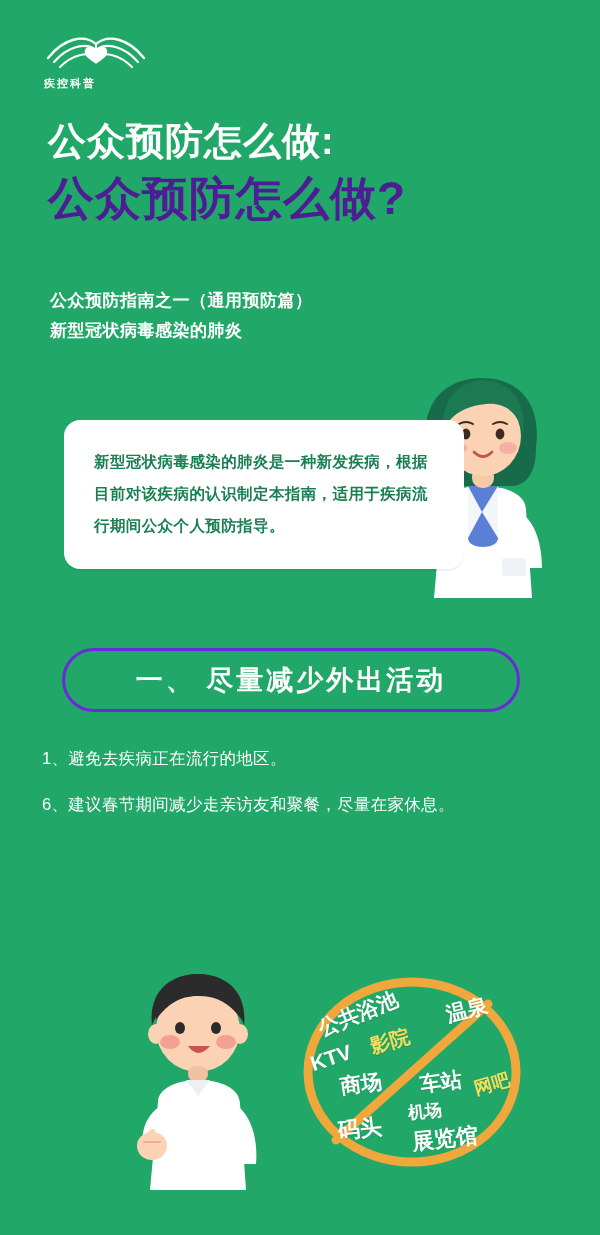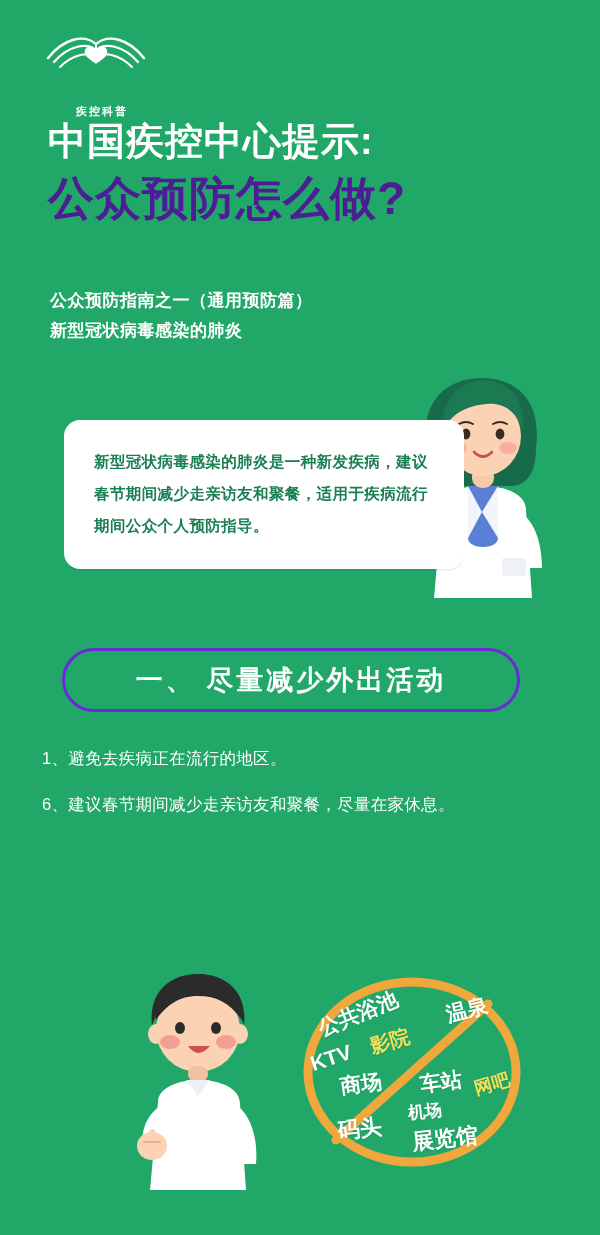--- a/index.html
+++ b/index.html
@@ -15,26 +15,25 @@
   .logo-wrap {
     position: absolute;
     left: 44px; top: 22px;
     width: 110px; height: 72px;
   }
   .logo-book {
     position: absolute; left: 0; top: 6px;
     width: 104px; height: 46px;
   }
   .logo-caption {
-    position: absolute; left: 32px; top: 54px;
+    position: absolute; left: 0; top: 54px;
     font-size: 11px; color: #ffffff;
     letter-spacing: 2px;
     font-weight: bold;
     white-space: nowrap;
-    margin-top: 28px;
   }
 
   
   .headline {
     position: absolute;
     left: 48px; top: 120px;
     width: 520px;
   }
   .headline .line1 {
     font-size: 38px;
@@ -158,21 +157,21 @@
     <path d="M4 30 C20 10, 40 6, 52 16 C64 6, 84 10, 100 30" fill="none" stroke="#ffffff" stroke-width="2.4" stroke-linecap="round"></path>
     <path d="M10 34 C24 18, 42 14, 52 22 C62 14, 80 18, 94 34" fill="none" stroke="#ffffff" stroke-width="2.2" stroke-linecap="round"></path>
     <path d="M16 39 C28 27, 44 23, 52 29 C60 23, 76 27, 88 39" fill="none" stroke="#ffffff" stroke-width="2" stroke-linecap="round"></path>
     <path d="M52 29 L52 16" stroke="#ffffff" stroke-width="2" stroke-linecap="round"></path>
     <path d="M52 22 c-4.2 -6.5 -13 -3 -11 3.5 c1.4 4.6 7.4 7.6 11 10.2 c3.6 -2.6 9.6 -5.6 11 -10.2 c2 -6.5 -6.8 -10 -11 -3.5 z" fill="#ffffff"></path>
   </svg>
   <div class="logo-caption">疾控科普</div>
 </div>
 
 <div class="headline">
-  <div class="line1">中国疾控中心提示:</div>
+  <div class="line1">公众预防怎么做:</div>
   <div class="line2">公众预防怎么做?</div>
 </div>
 
 <div class="subhead">
   <div>公众预防指南之一（通用预防篇）</div>
   <div>新型冠状病毒感染的肺炎</div>
 </div>
 
 <div class="doctor-box">
   <svg viewBox="0 0 196 236" width="196" height="236">
@@ -207,21 +206,21 @@
     <path d="M60 150 C40 156, 20 166, 6 170 C0 172, 0 182, 8 182 C26 180, 50 172, 64 168 Z" fill="#ffffff"></path>
     <ellipse cx="8" cy="176" rx="11" ry="10" fill="#fbd3b4"></ellipse>
 
     <path d="M134 150 C150 160, 156 184, 156 206 L140 206 C138 184, 132 166, 126 158 Z" fill="#ffffff"></path>
 
     <rect x="116" y="196" width="24" height="18" rx="3" fill="#eef2f7"></rect>
   </svg>
 </div>
 
 <div class="intro-card">
-  <p>新型冠状病毒感染的肺炎是一种新发疾病，建议春节期间减少走亲访友和聚餐，适用于疾病流行期间公众个人预防指导。</p>
+  <p>新型冠状病毒感染的肺炎是一种新发疾病，根据目前对该疾病的认识制定本指南，适用于疾病流行期间公众个人预防指导。</p>
 </div>
 
 <div class="section-pill">
   <span>一、 尽量减少外出活动</span>
 </div>
 
 <div class="body-list">
   <div class="item">1、避免去疾病正在流行的地区。</div>
   <div class="item">6、建议春节期间减少走亲访友和聚餐，尽量在家休息。</div>
 </div>

